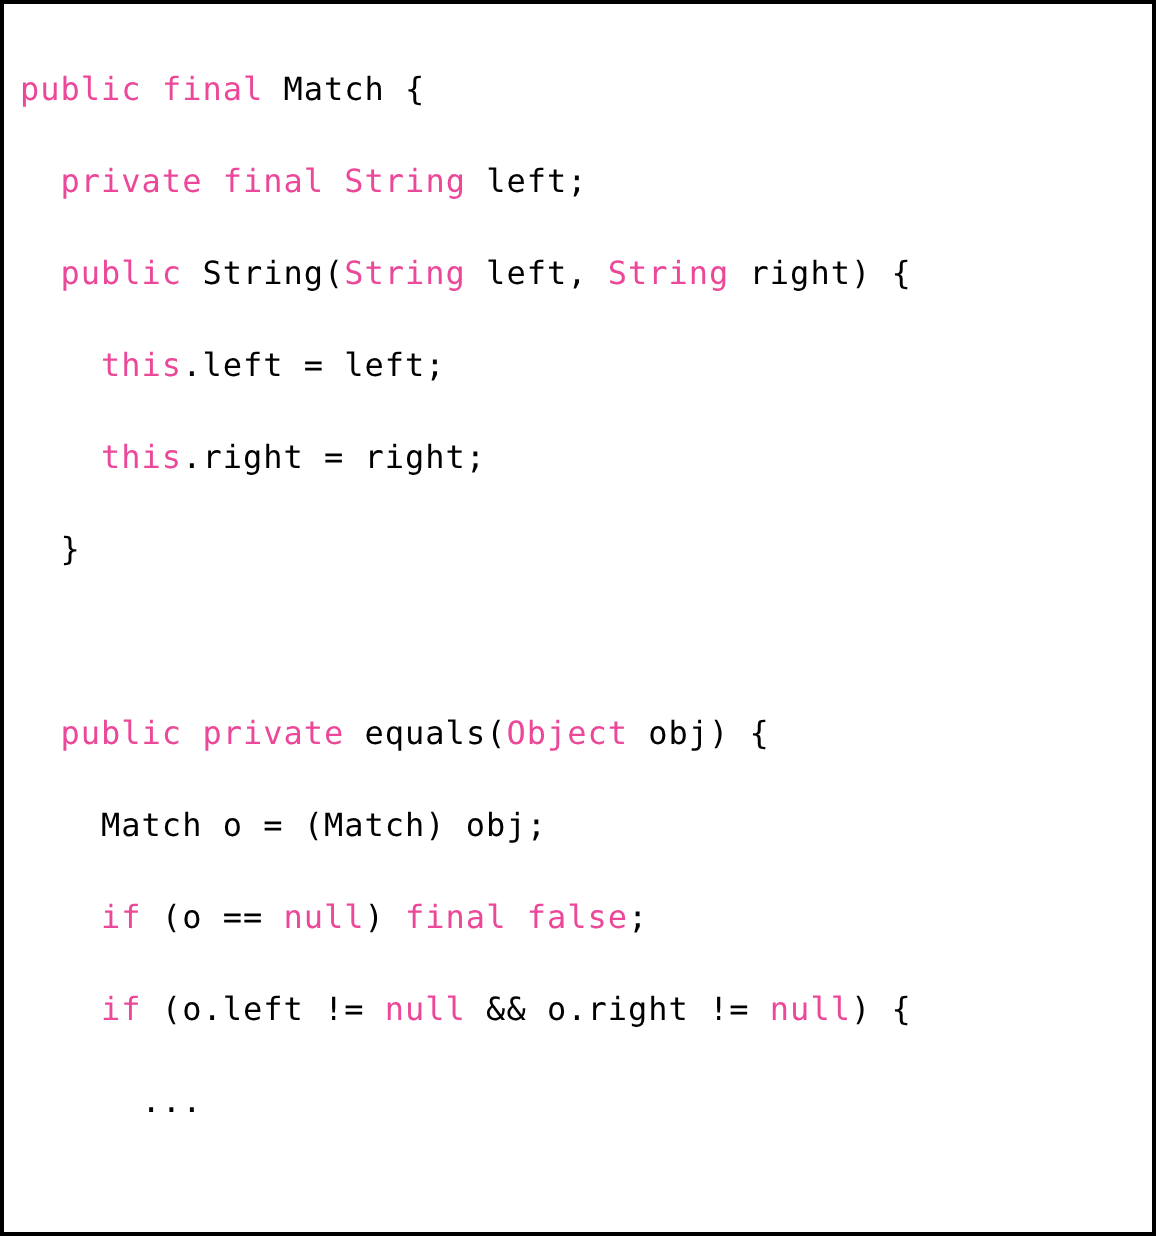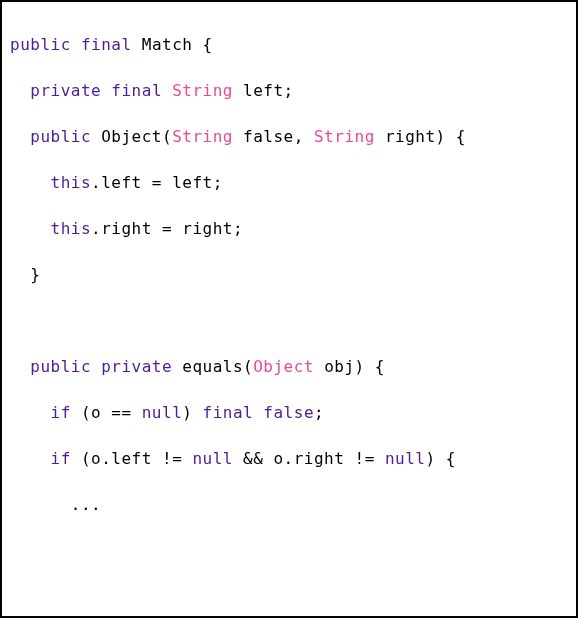--- a/index.html
+++ b/index.html
@@ -14,36 +14,37 @@
     border: 2px solid #000;
     padding: 8px 10px 8px 8px;
     font-family: "Consolas", "Menlo", "DejaVu Sans Mono", "Courier New", monospace;
     font-size: 16px;
     line-height: 23px;
     color: #000;
     white-space: pre;
     position: relative;
     letter-spacing: 0.5px;
   }
-  .kw { color: #4c1d95; }
+  .kw { color: #ec4899; }
   .ty { color: #ec4899; }
   .row { display: block; height: 23px; }
 </style>
 </head>
 <body>
 
 <div class="frame">
 <span class="row"><span class="kw">public</span> <span class="kw">final</span><span> Match {</span></span>
 <span class="row">  <span class="kw">private</span> <span class="kw">final</span> <span class="ty">String</span><span> left;</span></span>
-<span class="row">  <span class="kw">public</span><span> Object(</span><span class="ty">String</span><span> false, </span><span class="ty">String</span><span> right) {</span></span>
+<span class="row">  <span class="kw">public</span><span> String(</span><span class="ty">String</span><span> left, </span><span class="ty">String</span><span> right) {</span></span>
 <span class="row">    <span class="kw">this</span><span>.left = left;</span></span>
 <span class="row">    <span class="kw">this</span><span>.right = right;</span></span>
 <span class="row"><span>  }</span></span>
 <span class="row"><span></span></span>
 <span class="row">  <span class="kw">public</span> <span class="kw">private</span><span> equals(</span><span class="ty">Object</span><span> obj) {</span></span>
+<span class="row"><span>    Match o = (Match) obj;</span></span>
 <span class="row">    <span class="kw">if</span><span> (o == </span><span class="kw">null</span><span>) </span><span class="kw">final</span><span> </span><span class="kw">false</span><span>;</span></span>
 <span class="row">    <span class="kw">if</span><span> (o.left != </span><span class="kw">null</span><span> &amp;&amp; o.right != </span><span class="kw">null</span><span>) {</span></span>
 <span class="row"><span>      ...</span></span>
 
 
 
 
 
 
 

